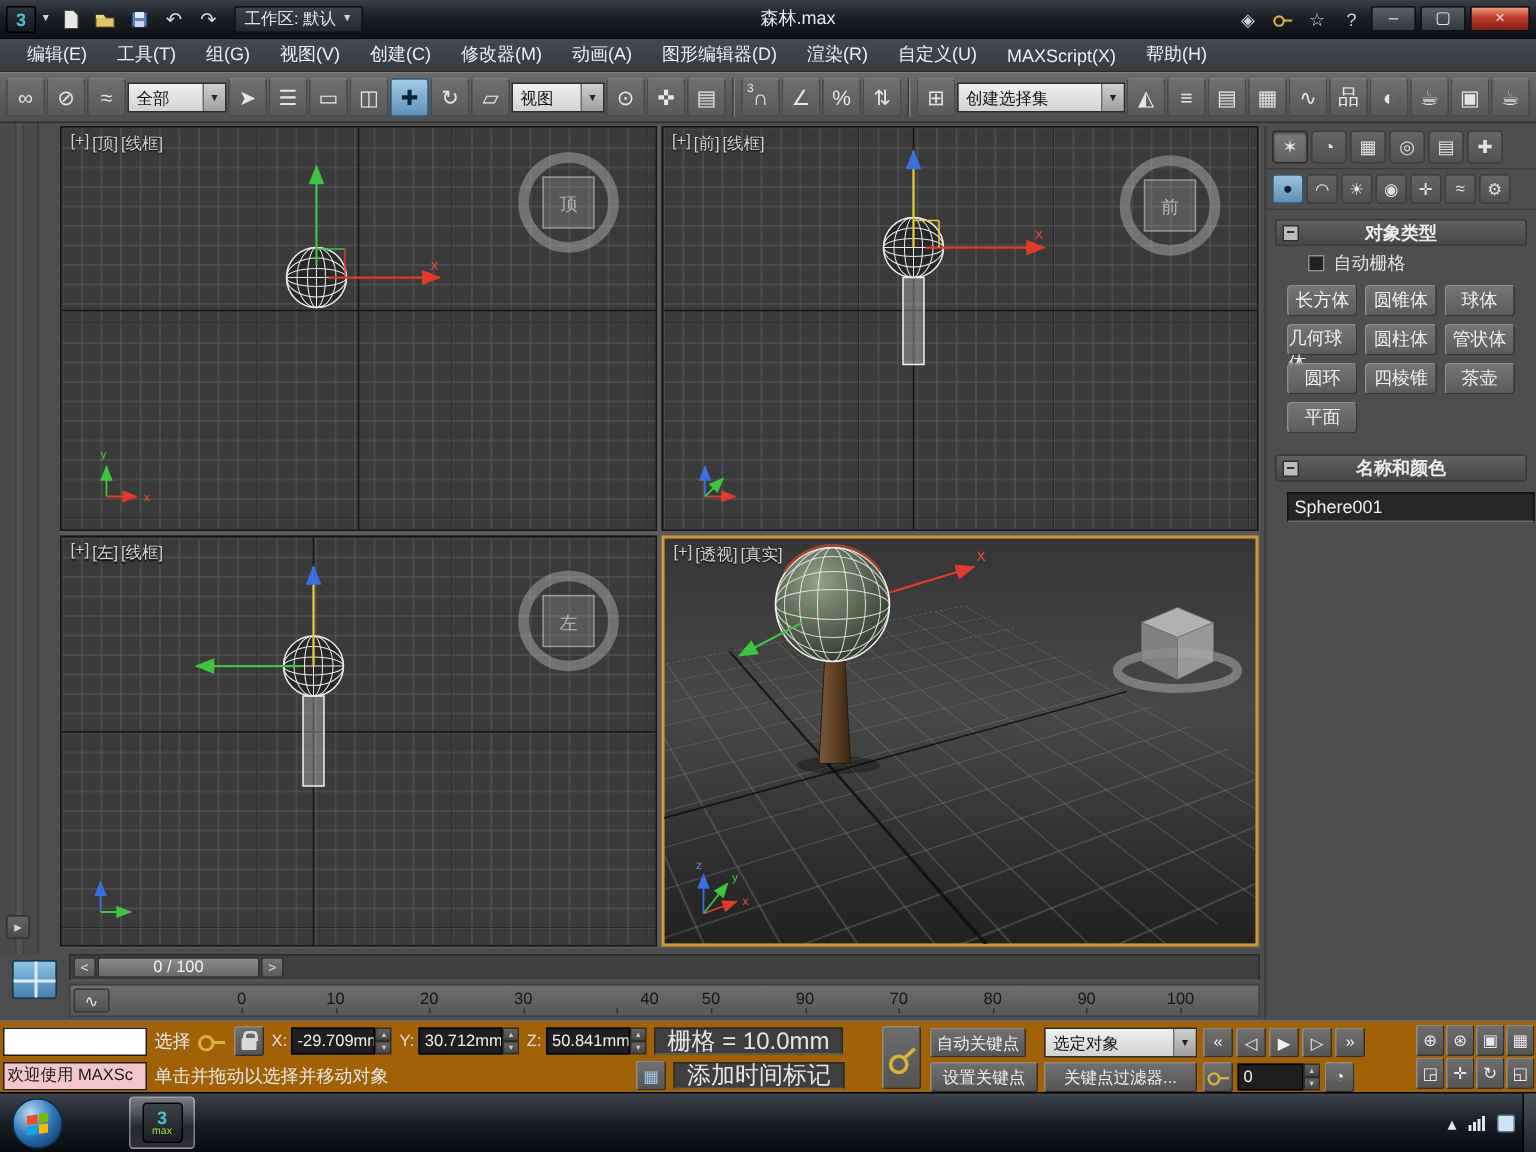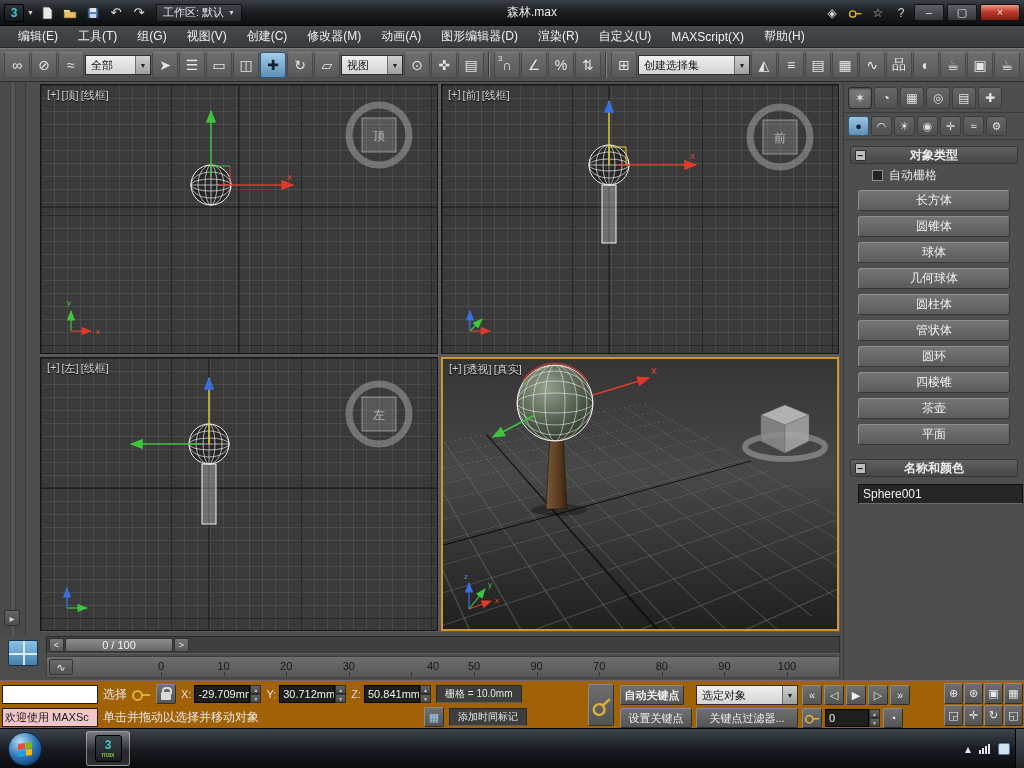--- a/index.html
+++ b/index.html
@@ -88,21 +88,21 @@
     background:linear-gradient(#646464,#505050);border:1px solid #3d3d3d;border-radius:3px;}
   .cp-cat.active{background:linear-gradient(#9cc4e0,#5e8fb4);border-color:#2c5a7e;color:#0d2334;}
   .cp-dd{height:20px;margin:7px 8px;display:flex;align-items:center;background:linear-gradient(#e0e5e5,#c3cccc);border:1px solid #2e2e2e;color:#141414;font-size:12px;}
   .rollout{margin:6px 6px 0 6px;}
   .rollout-h{position:relative;height:18px;display:flex;align-items:center;justify-content:center;color:#eceece;font-size:12px;font-weight:bold;
     background:linear-gradient(#606060,#474747);border:1px solid #383838;border-radius:2px;color:#ececec;}
   .rollout-h .minusbox{position:absolute;left:4px;top:3px;width:11px;height:11px;display:grid;place-items:center;font-size:10px;color:#111;
     background:#bdbdbd;border:1px solid #2e2e2e;border-radius:1px;line-height:1;}
   .autogrid{height:22px;display:flex;align-items:center;gap:6px;padding-left:22px;color:#e3e3e3;font-size:12px;}
   .cbox{width:11px;height:11px;background:#232323;border:1px solid #909090;}
-  .btn-grid{display:grid;grid-template-columns:1fr;gap:5px 5px;padding:4px 8px 8px 8px;}
+  .btn-grid{display:grid;grid-template-columns:1fr 1fr 1fr;gap:5px 5px;padding:4px 8px 8px 8px;}
   .obj-btn{height:21px;display:grid;place-items:center;color:#f0f0f0;font-size:12px;
     background:linear-gradient(#757575,#5b5b5b);border:1px solid;border-color:#8f8f8f #373737 #373737 #8f8f8f;border-radius:3px;}
   .name-row{display:flex;gap:5px;padding:7px 8px;}
   .name-field{flex:1;height:20px;background:#262626;border:1px solid #111;border-bottom-color:#6a6a6a;color:#efefef;font-size:12px;padding:0 4px;outline:none;}
 
   
   .tslider{position:absolute;left:46px;top:636px;width:794px;height:18px;display:flex;align-items:center;padding:1px 2px;gap:1px;
     background:#3f3f3f;border:1px solid #2b2b2b;border-bottom-color:#5c5c5c;}
   .ts-btn{width:15px;height:14px;display:grid;place-items:center;color:#e8e8e8;font-size:9px;
     background:linear-gradient(#777,#5a5a5a);border:1px solid #333;border-radius:2px;}
@@ -129,27 +129,27 @@
   .keyicon::after{content:"";position:absolute;left:10px;top:6px;width:8px;height:2px;background:#d8b23a;box-shadow:4px 2px 0 -1px #d8b23a,1px 2px 0 -1px #d8b23a;}
   .sq-btn{width:20px;height:20px;display:grid;place-items:center;background:linear-gradient(#707070,#555);
     border:1px solid;border-color:#8b8b8b #303030 #303030 #8b8b8b;border-radius:2px;color:#efefef;font-size:11px;}
   .lockicon{position:relative;width:10px;height:8px;background:#d9d9d9;border-radius:1px;display:inline-block;margin-top:4px;}
   .lockicon::before{content:"";position:absolute;left:1px;top:-5px;width:6px;height:5px;border:2px solid #d9d9d9;border-bottom:none;border-radius:4px 4px 0 0;}
   .sfield{display:flex;align-items:center;}
   .sfield .lab{color:#e0e0e0;font-size:11px;margin-right:3px;}
   .sfield .val{width:56px;height:18px;background:#1e1e1e;border:1px solid #000;color:#efefef;font-size:11px;display:flex;align-items:center;padding:0 3px;white-space:nowrap;overflow:hidden;}
   .spin{width:11px;height:18px;display:flex;flex-direction:column;}
   .spin span{flex:1;display:grid;place-items:center;font-size:5px;color:#c9c9c9;background:linear-gradient(#616161,#474747);border:1px solid #2e2e2e;}
-  .gridbox{height:18px;display:flex;align-items:center;padding:0 8px;color:#e6e6e6;font-size:10px;background:#3e3e3e;border:1px solid #2a2a2a;border-bottom-color:#5d5d5d;white-space:nowrap;text-align:right;}
+  .gridbox{height:18px;display:flex;align-items:center;padding:0 8px;color:#e6e6e6;font-size:16px;background:#3e3e3e;border:1px solid #2a2a2a;border-bottom-color:#5d5d5d;white-space:nowrap;text-align:right;}
   .sbtn{height:20px;display:flex;align-items:center;justify-content:center;padding:0 6px;color:#efefef;font-size:11px;white-space:nowrap;
     background:linear-gradient(#707070,#555);border:1px solid;border-color:#8b8b8b #303030 #303030 #8b8b8b;border-radius:2px;}
   .bigkey{position:absolute;left:588px;top:3px;width:26px;height:42px;display:grid;place-items:center;
     background:linear-gradient(#6d6d6d,#525252);border:1px solid;border-color:#8b8b8b #303030 #303030 #8b8b8b;border-radius:2px;}
   .bigkey .keyicon{transform:rotate(-42deg) scale(1.2);}
-  .pos-autokey{position:absolute;left:620px;top:4px;width:64px;font-weight:bold;}
+  .pos-autokey{position:absolute;left:620px;top:4px;width:64px;}
   .pos-setkey{position:absolute;left:620px;top:27px;width:72px;}
   .pos-selset{position:absolute;left:696px;top:4px;width:102px;height:20px;}
   .pos-keyfilt{position:absolute;left:696px;top:27px;width:102px;}
   .pos-playback{position:absolute;left:802px;top:4px;display:flex;gap:2px;}
   .pos-row2ctl{position:absolute;left:802px;top:27px;display:flex;gap:3px;align-items:center;}
   .navgrid{position:absolute;left:944px;top:2px;display:grid;grid-template-columns:repeat(4,19px);grid-auto-rows:21px;gap:1px;}
   .nav-btn{display:grid;place-items:center;color:#e6e9eb;font-size:11px;background:linear-gradient(#6e6e6e,#535353);
     border:1px solid;border-color:#8b8b8b #303030 #303030 #8b8b8b;border-radius:2px;}
 
   

